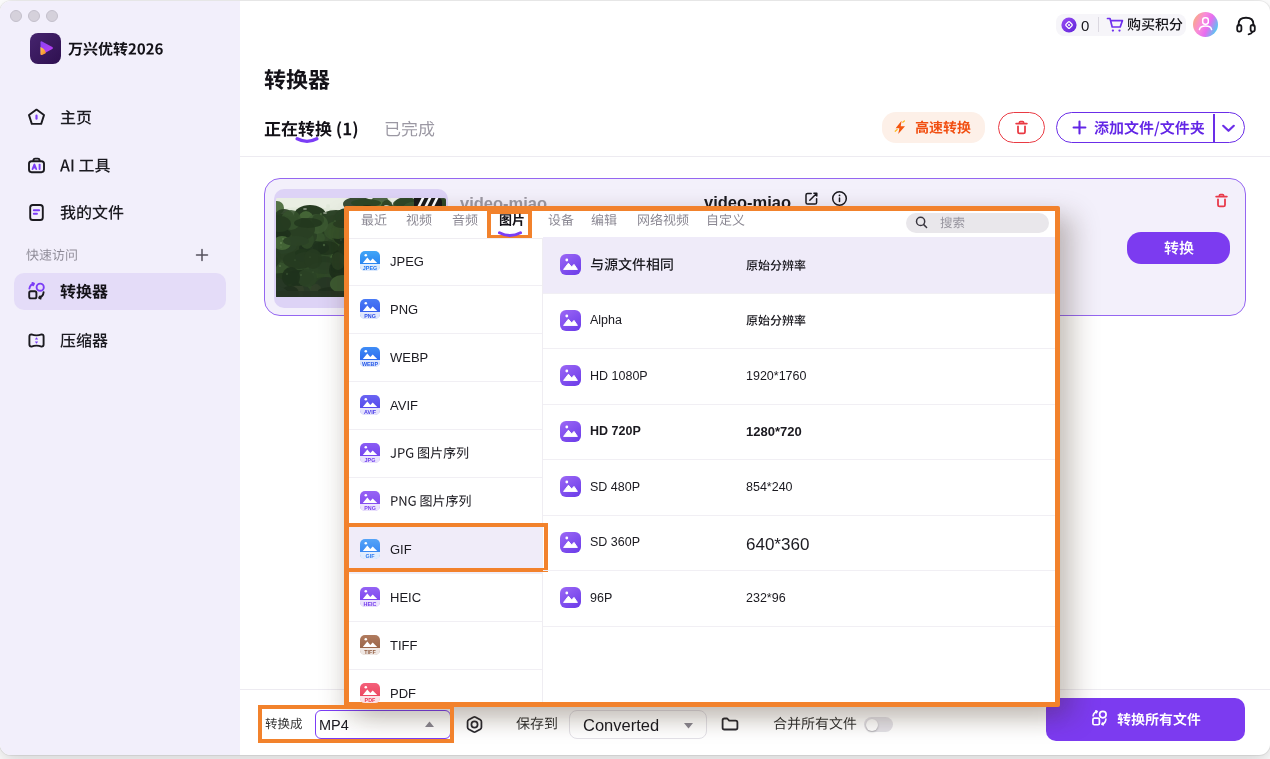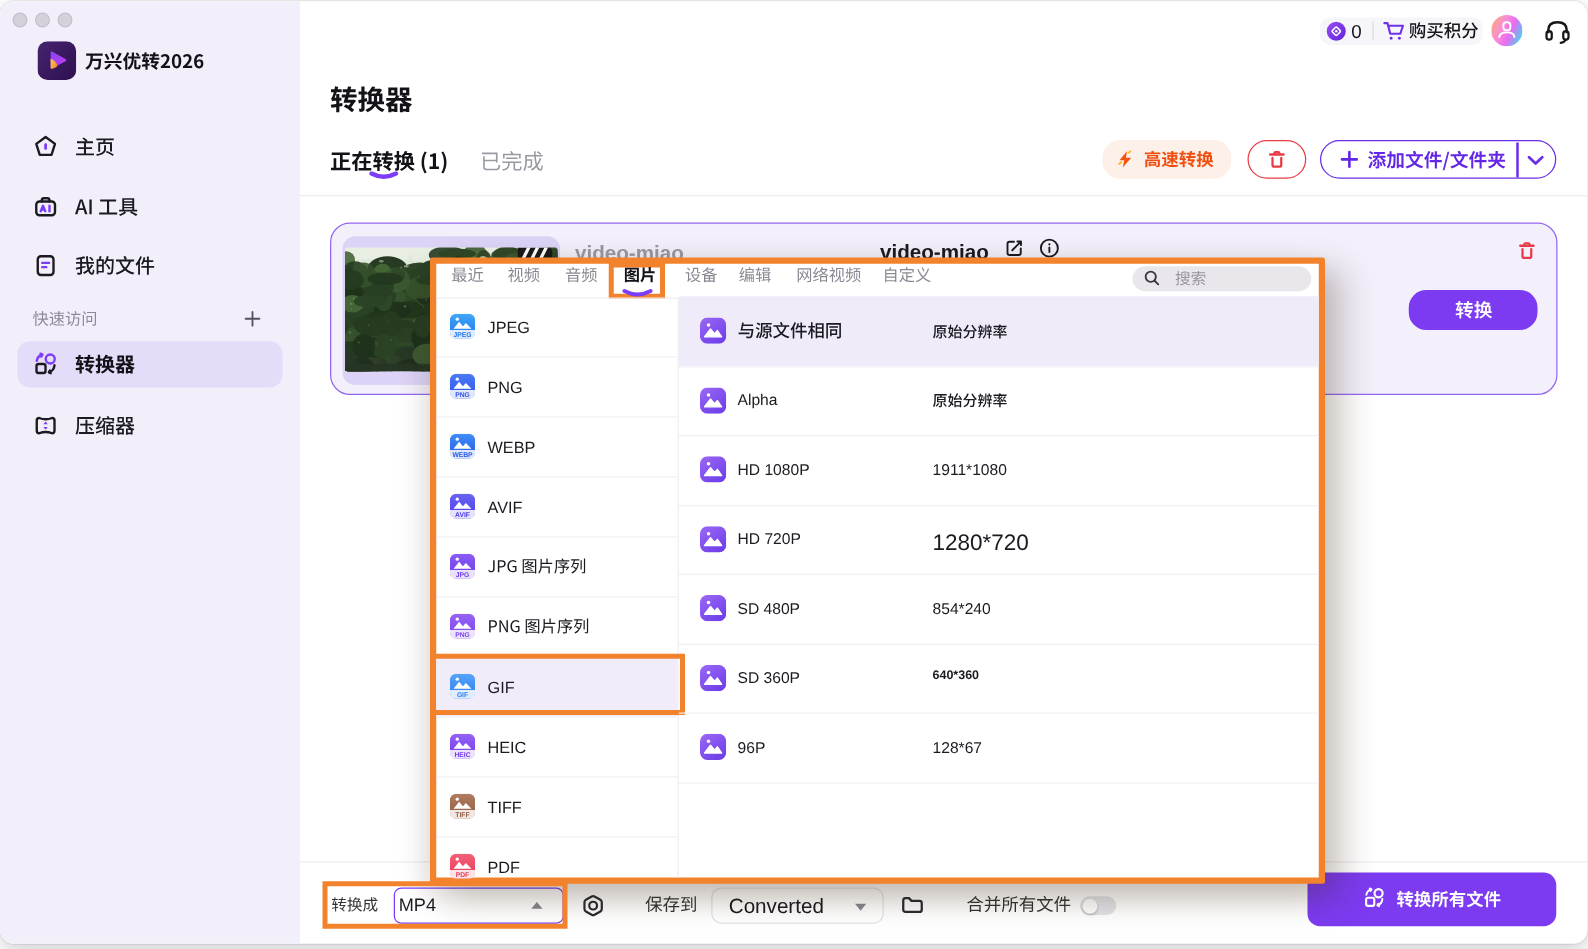--- a/index.html
+++ b/index.html
@@ -802,35 +802,35 @@
         <linearGradient id="p2" x1="0" y1="0" x2="0.7" y2="1">
           <stop offset="0" stop-color="#9C68F5"></stop>
           <stop offset="1" stop-color="#7040EA"></stop>
         </linearGradient>
       </defs>
 <rect width="21" height="21" rx="6" fill="url(#p2)"></rect>
 <circle cx="6.8" cy="6" r="1.4" fill="#fff"></circle>
 <path d="M3.6 15.4 L8.4 9.2 L11.6 13 L14 10.4 L17.4 15.4 Z" fill="#fff" stroke="#fff" stroke-width="1" stroke-linejoin="round"></path>
     </svg>
 <div style="position:absolute;left:590px;top:367.6px;font-size:12.5px;color:#1B1A20;font-weight:400;white-space:nowrap">HD 1080P</div>
-<div style="position:absolute;left:746px;top:367.6px;font-size:12.5px;color:#1B1A20;font-weight:400;white-space:nowrap">1911*1080</div>
+<div style="position:absolute;left:746px;top:367.6px;font-size:12.5px;color:#1B1A20;font-weight:400;white-space:nowrap">1920*1760</div>
 <div class="abs" style="left:543px;top:347.0px;width:512px;height:1px;background:#F1EFF4"></div>
 <svg class="abs" style="left:560px;top:419.8px" width="21" height="21" viewBox="0 0 21 21">
 <defs>
         <linearGradient id="p3" x1="0" y1="0" x2="0.7" y2="1">
           <stop offset="0" stop-color="#9C68F5"></stop>
           <stop offset="1" stop-color="#7040EA"></stop>
         </linearGradient>
       </defs>
 <rect width="21" height="21" rx="6" fill="url(#p3)"></rect>
 <circle cx="6.8" cy="6" r="1.4" fill="#fff"></circle>
 <path d="M3.6 15.4 L8.4 9.2 L11.6 13 L14 10.4 L17.4 15.4 Z" fill="#fff" stroke="#fff" stroke-width="1" stroke-linejoin="round"></path>
     </svg>
-<div style="position:absolute;left:590px;top:423.1px;font-size:12.5px;color:#1B1A20;font-weight:400;white-space:nowrap">HD 720P</div>
-<div style="position:absolute;left:746px;top:423.1px;font-size:18px;color:#1B1A20;font-weight:400;white-space:nowrap">1280*720</div>
+<div style="position:absolute;left:590px;top:423.1px;font-size:12.5px;color:#1B1A20;font-weight:700;white-space:nowrap">HD 720P</div>
+<div style="position:absolute;left:746px;top:423.1px;font-size:13px;color:#1B1A20;font-weight:700;white-space:nowrap">1280*720</div>
 <div class="abs" style="left:543px;top:402.5px;width:512px;height:1px;background:#F1EFF4"></div>
 <svg class="abs" style="left:560px;top:475.2px" width="21" height="21" viewBox="0 0 21 21">
 <defs>
         <linearGradient id="p4" x1="0" y1="0" x2="0.7" y2="1">
           <stop offset="0" stop-color="#9C68F5"></stop>
           <stop offset="1" stop-color="#7040EA"></stop>
         </linearGradient>
       </defs>
 <rect width="21" height="21" rx="6" fill="url(#p4)"></rect>
 <circle cx="6.8" cy="6" r="1.4" fill="#fff"></circle>
@@ -844,30 +844,30 @@
         <linearGradient id="p5" x1="0" y1="0" x2="0.7" y2="1">
           <stop offset="0" stop-color="#9C68F5"></stop>
           <stop offset="1" stop-color="#7040EA"></stop>
         </linearGradient>
       </defs>
 <rect width="21" height="21" rx="6" fill="url(#p5)"></rect>
 <circle cx="6.8" cy="6" r="1.4" fill="#fff"></circle>
 <path d="M3.6 15.4 L8.4 9.2 L11.6 13 L14 10.4 L17.4 15.4 Z" fill="#fff" stroke="#fff" stroke-width="1" stroke-linejoin="round"></path>
     </svg>
 <div style="position:absolute;left:590px;top:534.0px;font-size:12.5px;color:#1B1A20;font-weight:400;white-space:nowrap">SD 360P</div>
-<div style="position:absolute;left:746px;top:534.0px;font-size:10px;color:#1B1A20;font-weight:700;white-space:nowrap">640*360</div>
+<div style="position:absolute;left:746px;top:534.0px;font-size:17px;color:#1B1A20;font-weight:400;white-space:nowrap">640*360</div>
 <div class="abs" style="left:543px;top:513.5px;width:512px;height:1px;background:#F1EFF4"></div>
 <svg class="abs" style="left:560px;top:586.2px" width="21" height="21" viewBox="0 0 21 21">
 <defs>
         <linearGradient id="p6" x1="0" y1="0" x2="0.7" y2="1">
           <stop offset="0" stop-color="#9C68F5"></stop>
           <stop offset="1" stop-color="#7040EA"></stop>
         </linearGradient>
       </defs>
 <rect width="21" height="21" rx="6" fill="url(#p6)"></rect>
 <circle cx="6.8" cy="6" r="1.4" fill="#fff"></circle>
 <path d="M3.6 15.4 L8.4 9.2 L11.6 13 L14 10.4 L17.4 15.4 Z" fill="#fff" stroke="#fff" stroke-width="1" stroke-linejoin="round"></path>
     </svg>
 <div style="position:absolute;left:590px;top:589.5px;font-size:12.5px;color:#1B1A20;font-weight:400;white-space:nowrap">96P</div>
-<div style="position:absolute;left:746px;top:589.5px;font-size:12.5px;color:#1B1A20;font-weight:400;white-space:nowrap">128*67</div>
+<div style="position:absolute;left:746px;top:589.5px;font-size:12.5px;color:#1B1A20;font-weight:400;white-space:nowrap">232*96</div>
 <div class="abs" style="left:543px;top:569.0px;width:512px;height:1px;background:#F1EFF4"></div>
 <div class="abs" style="left:543px;top:624.5px;width:512px;height:1px;background:#F1EFF4"></div>
 <div class="abs" style="left:258px;top:703.5px;width:196px;height:38px;border:4px solid #F2822C"></div>
 </div>
 </body></html>

